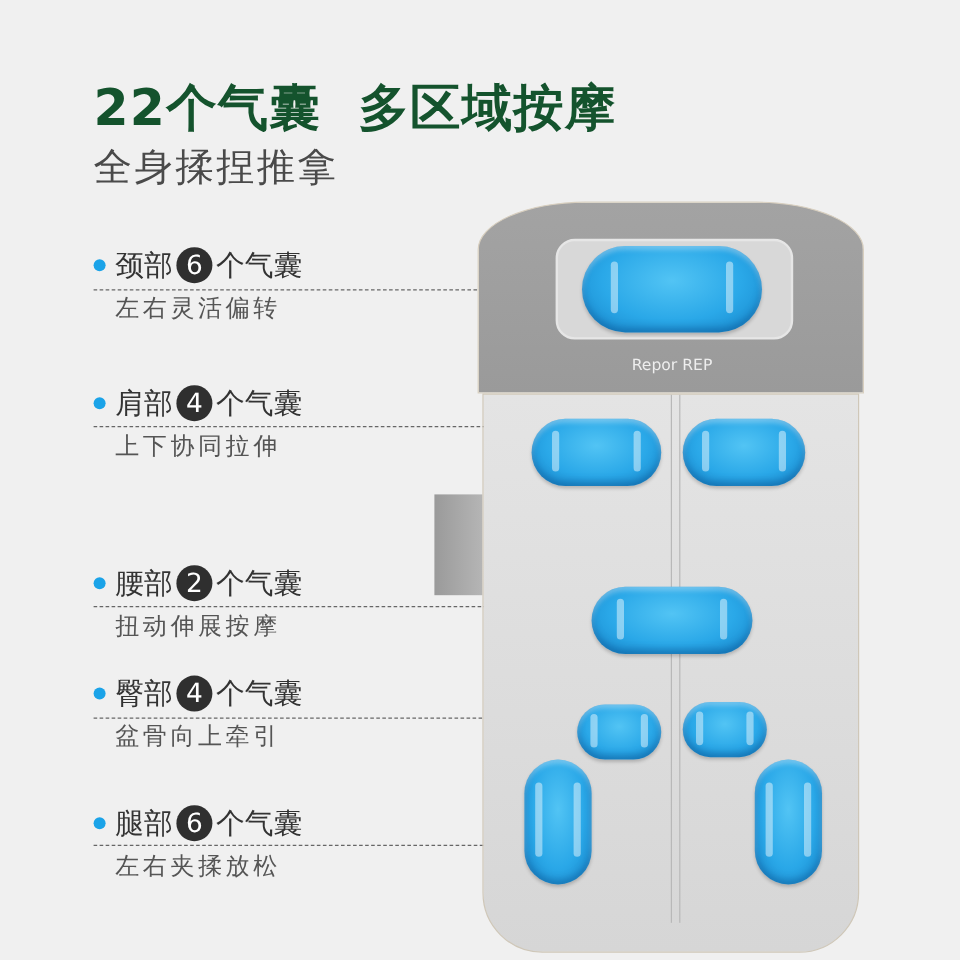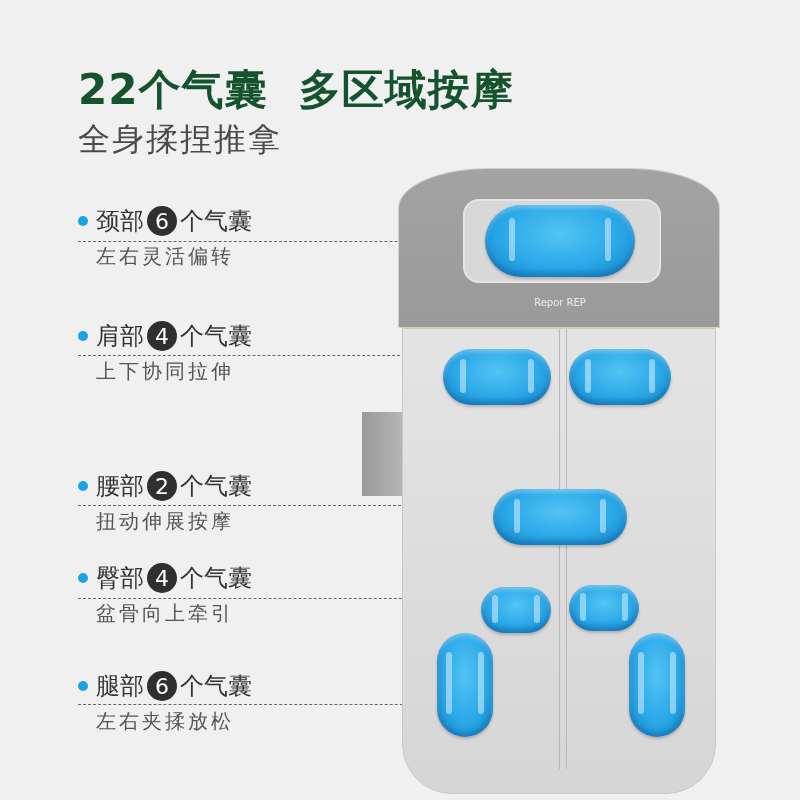--- a/index.html
+++ b/index.html
@@ -15,21 +15,21 @@
                   align-items:center; justify-content:center; font-size:22px; margin:0 3px; }
   .feature .line { position:absolute; left:0; height:0; border-top:1px dashed #666; }
   .feature .desc { margin-top:6px; margin-left:18px; font-size:20px; color:#555; letter-spacing:3px; }
 
   
   .device { position:absolute; left:398px; top:168px; width:322px; height:630px; }
   .handle { position:absolute; left:-36px; top:244px; width:40px; height:84px; background:linear-gradient(90deg,#9a9a9a,#b5b5b5); }
   .top-part { position:absolute; left:0; top:0; width:322px; height:160px; background:linear-gradient(180deg,#a3a3a3,#9a9a9a);
               border-radius:90px 90px 0 0 / 40px 40px 0 0; border:1px solid #d8cfbf; box-sizing:border-box; }
   .neck-frame { position:absolute; left:64px; top:30px; width:194px; height:80px; background:#d8d8d8; border-radius:16px; border:2px solid #e6e6e6; }
-  .logo { position:absolute; left:0; width:322px; top:128px; text-align:center; font-size:10px; color:#eee; }
+  .logo { position:absolute; left:0; width:322px; top:128px; text-align:center; font-size:13px; color:#eee; }
   .body-part { position:absolute; left:4px; top:160px; width:314px; height:466px; background:linear-gradient(180deg,#e4e4e4,#d6d6d6);
                border-radius:0 0 50px 50px; border:1px solid #cfc7b8; box-sizing:border-box; }
   .spine { position:absolute; left:156px; top:0; width:6px; height:440px; border-left:1px solid #b8b8b8; border-right:1px solid #b8b8b8; }
   .bag { position:absolute; border-radius:40px;
          background:radial-gradient(ellipse at 50% 40%, #52c4f4 0%, #2aa8e8 55%, #1583c8 100%);
          box-shadow:inset 0 -4px 6px rgba(0,60,120,.35), inset 0 3px 4px rgba(255,255,255,.35), 0 2px 3px rgba(0,0,0,.2); }
   .bag::before, .bag::after { content:""; position:absolute; top:18%; width:6px; height:60%; background:rgba(255,255,255,.45); border-radius:3px; }
   .bag::before { left:16%; } .bag::after { right:16%; }
 </style>
 </head>

